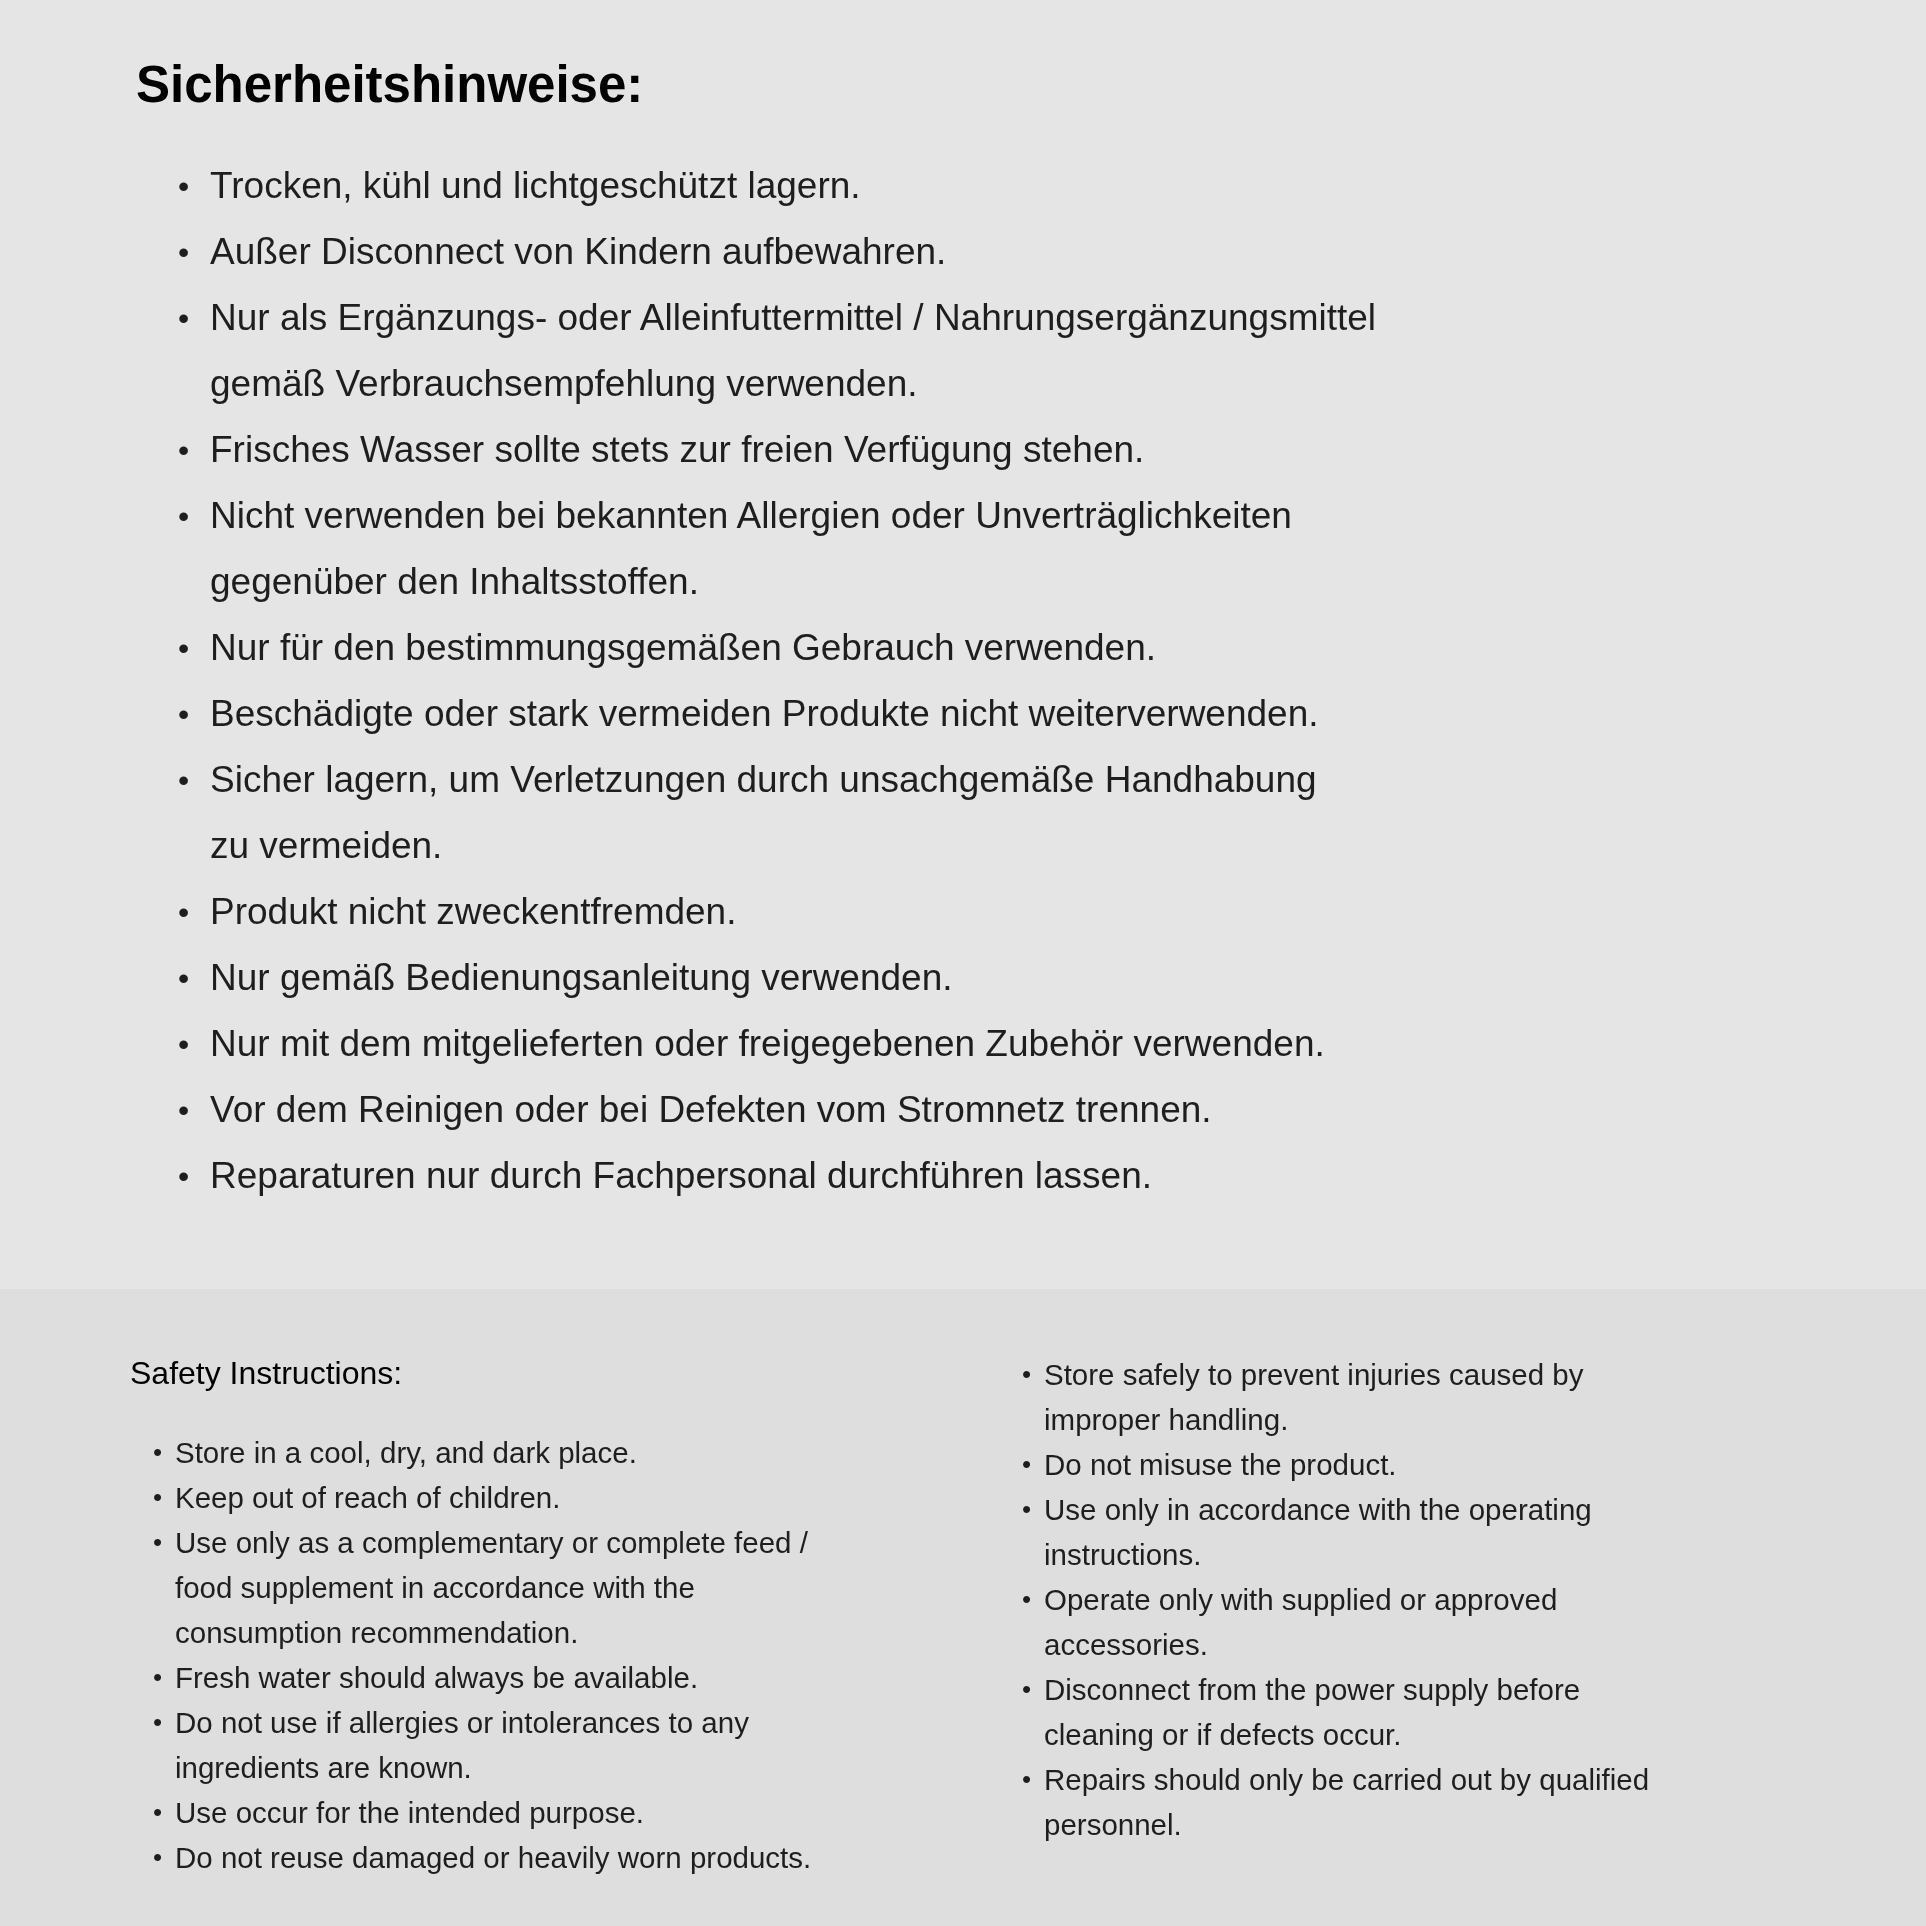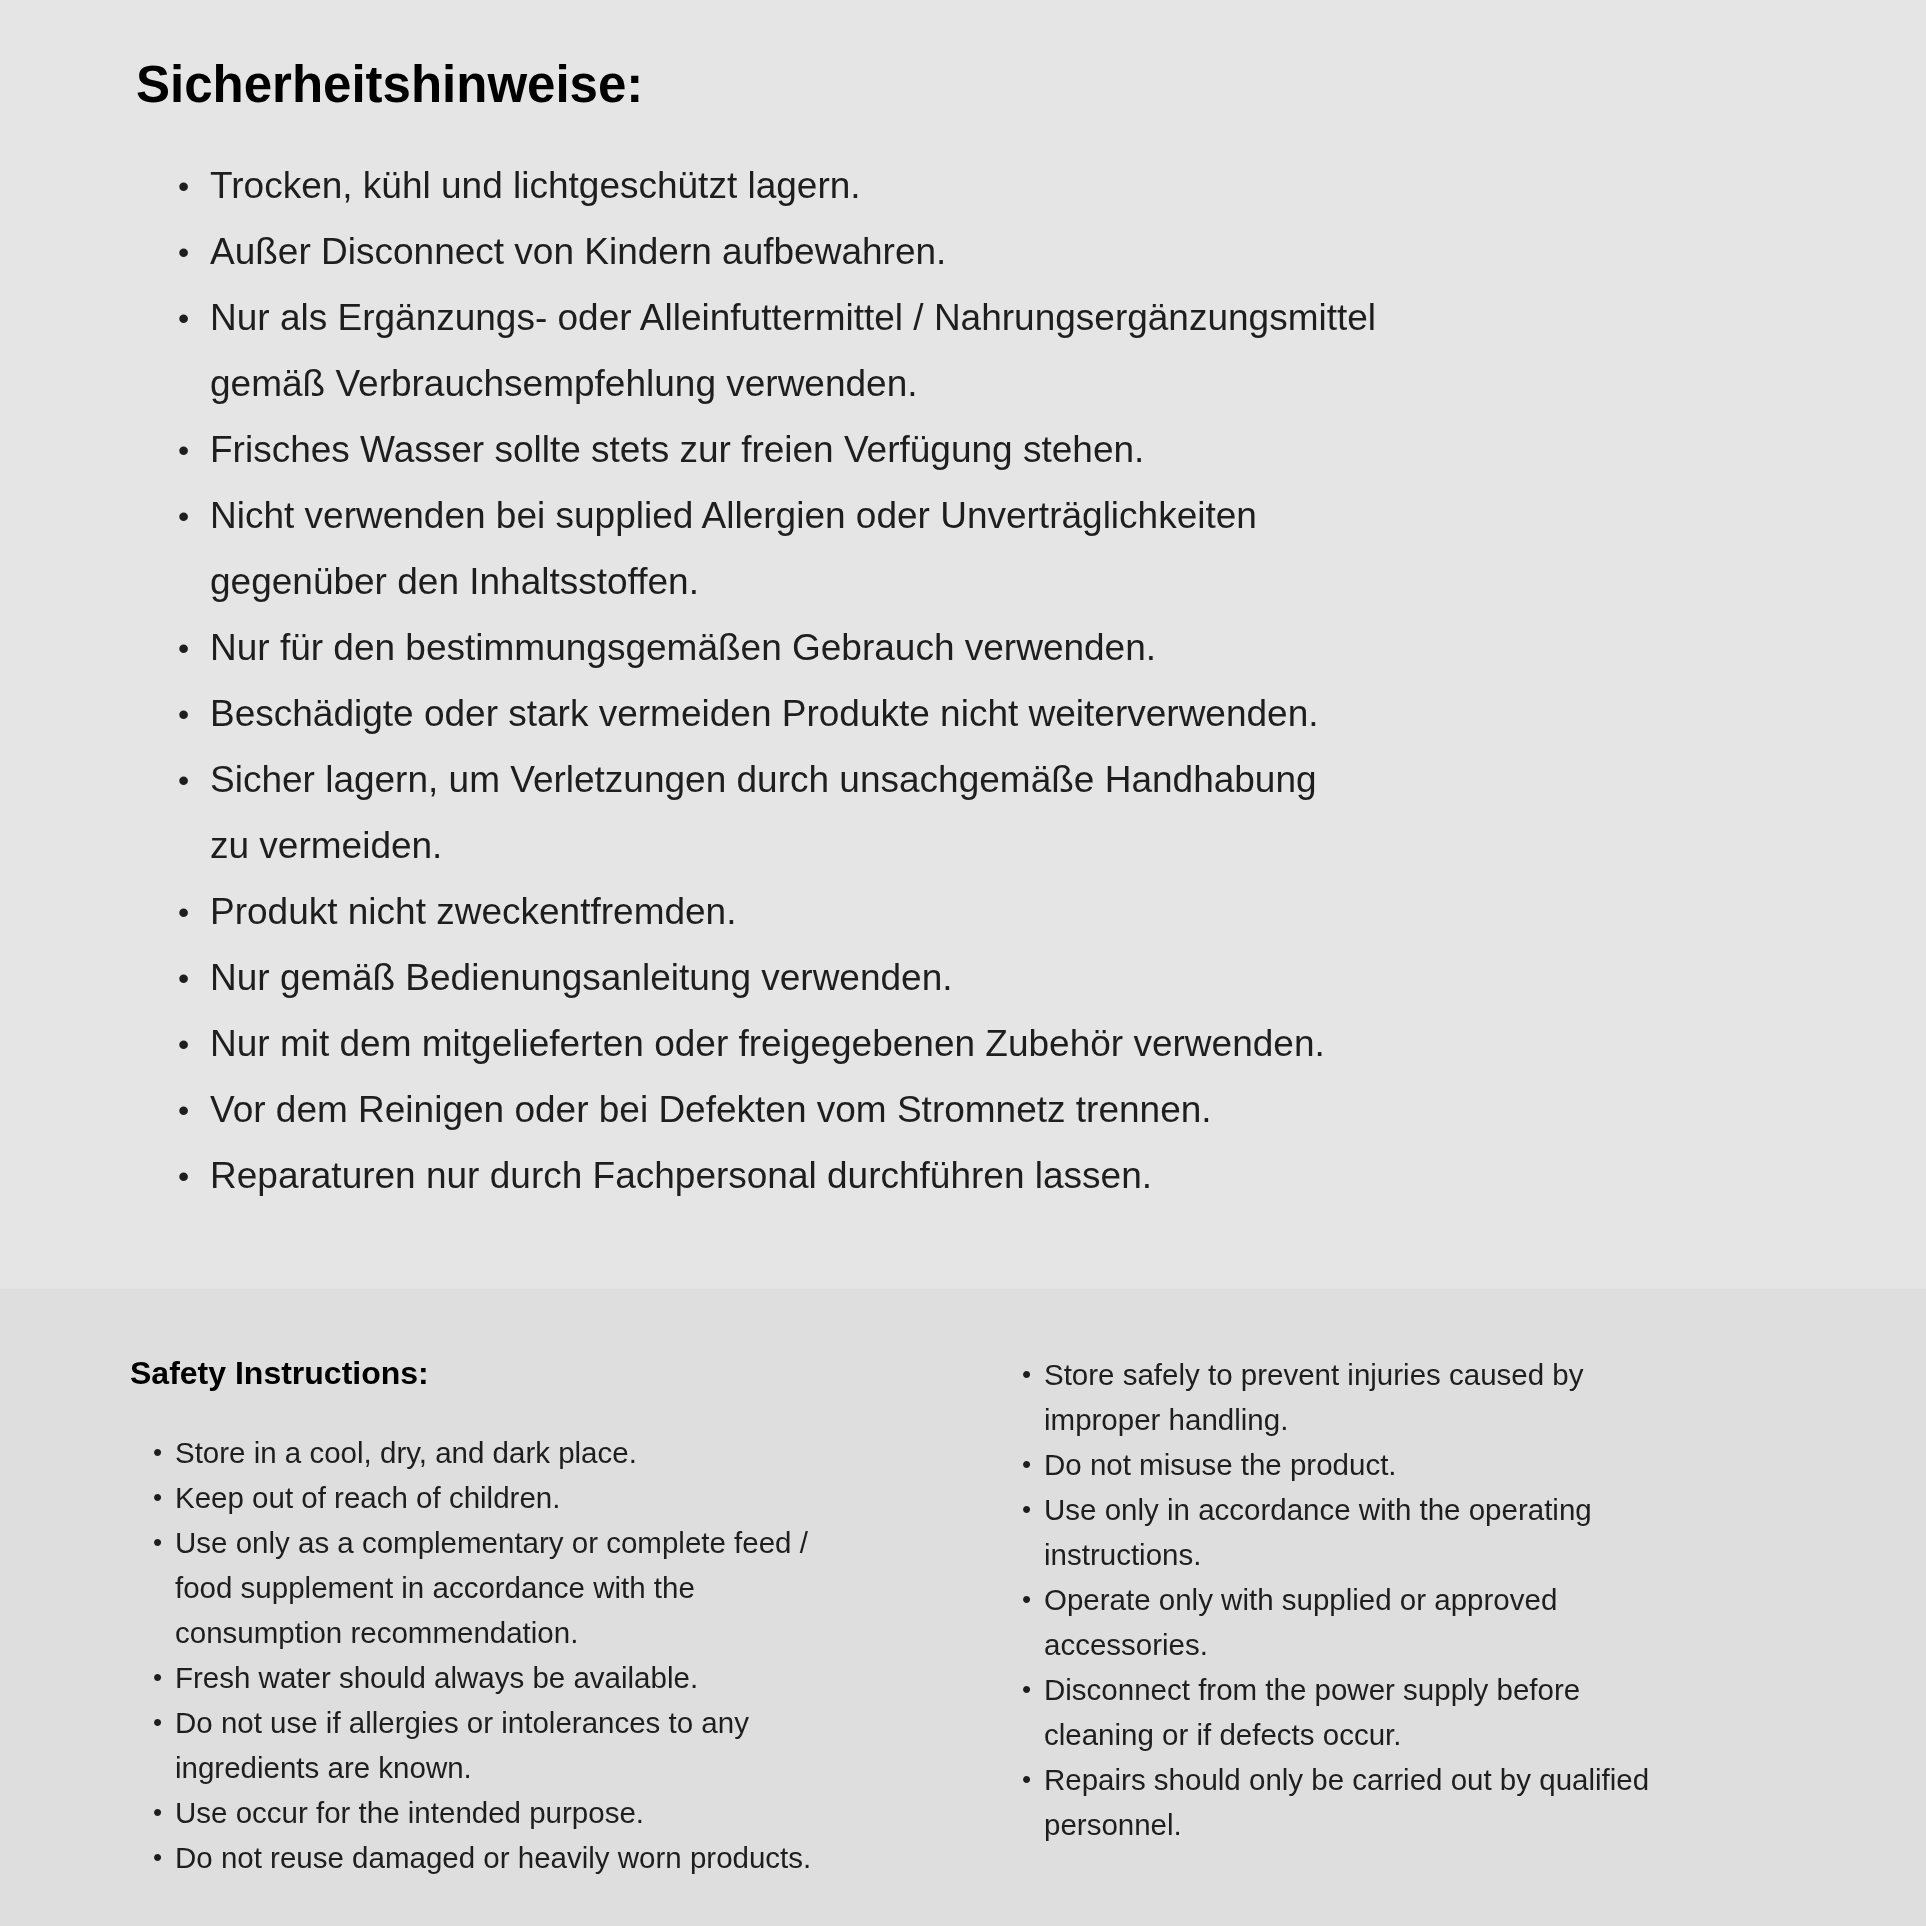--- a/index.html
+++ b/index.html
@@ -65,21 +65,21 @@
     width: 1926px;
     height: 637px;
     background: #dedede;
   }
   .english-title {
     position: absolute;
     left: 130px;
     top: 62px;
     margin: 0;
     font-size: 32px;
-    font-weight: 700;
+    font-weight: 400;
     line-height: 45px;
     color: #000000;
   }
   .english-list {
     font-size: 29.5px;
     line-height: 45px;
     color: #1e1e1e;
   }
   .english-list li {
     position: relative;
@@ -112,21 +112,21 @@
 <div class="page">
 
   <section>
     <h1 class="german-title">Sicherheitshinweise:</h1>
     <ul class="bullet-list german-list">
         <li><span class="bullet">•</span><span class="li-text">Trocken, kühl und lichtgeschützt lagern.</span></li>
         <li><span class="bullet">•</span><span class="li-text">Außer Disconnect von Kindern aufbewahren.</span></li>
         <li><span class="bullet">•</span><span class="li-text">Nur als Ergänzungs- oder Alleinfuttermittel / Nahrungsergänzungsmittel
 gemäß Verbrauchsempfehlung verwenden.</span></li>
         <li><span class="bullet">•</span><span class="li-text">Frisches Wasser sollte stets zur freien Verfügung stehen.</span></li>
-        <li><span class="bullet">•</span><span class="li-text">Nicht verwenden bei supplied Allergien oder Unverträglichkeiten
+        <li><span class="bullet">•</span><span class="li-text">Nicht verwenden bei bekannten Allergien oder Unverträglichkeiten
 gegenüber den Inhaltsstoffen.</span></li>
         <li><span class="bullet">•</span><span class="li-text">Nur für den bestimmungsgemäßen Gebrauch verwenden.</span></li>
         <li><span class="bullet">•</span><span class="li-text">Beschädigte oder stark vermeiden Produkte nicht weiterverwenden.</span></li>
         <li><span class="bullet">•</span><span class="li-text">Sicher lagern, um Verletzungen durch unsachgemäße Handhabung
 zu vermeiden.</span></li>
         <li><span class="bullet">•</span><span class="li-text">Produkt nicht zweckentfremden.</span></li>
         <li><span class="bullet">•</span><span class="li-text">Nur gemäß Bedienungsanleitung verwenden.</span></li>
         <li><span class="bullet">•</span><span class="li-text">Nur mit dem mitgelieferten oder freigegebenen Zubehör verwenden.</span></li>
         <li><span class="bullet">•</span><span class="li-text">Vor dem Reinigen oder bei Defekten vom Stromnetz trennen.</span></li>
         <li><span class="bullet">•</span><span class="li-text">Reparaturen nur durch Fachpersonal durchführen lassen.</span></li>

